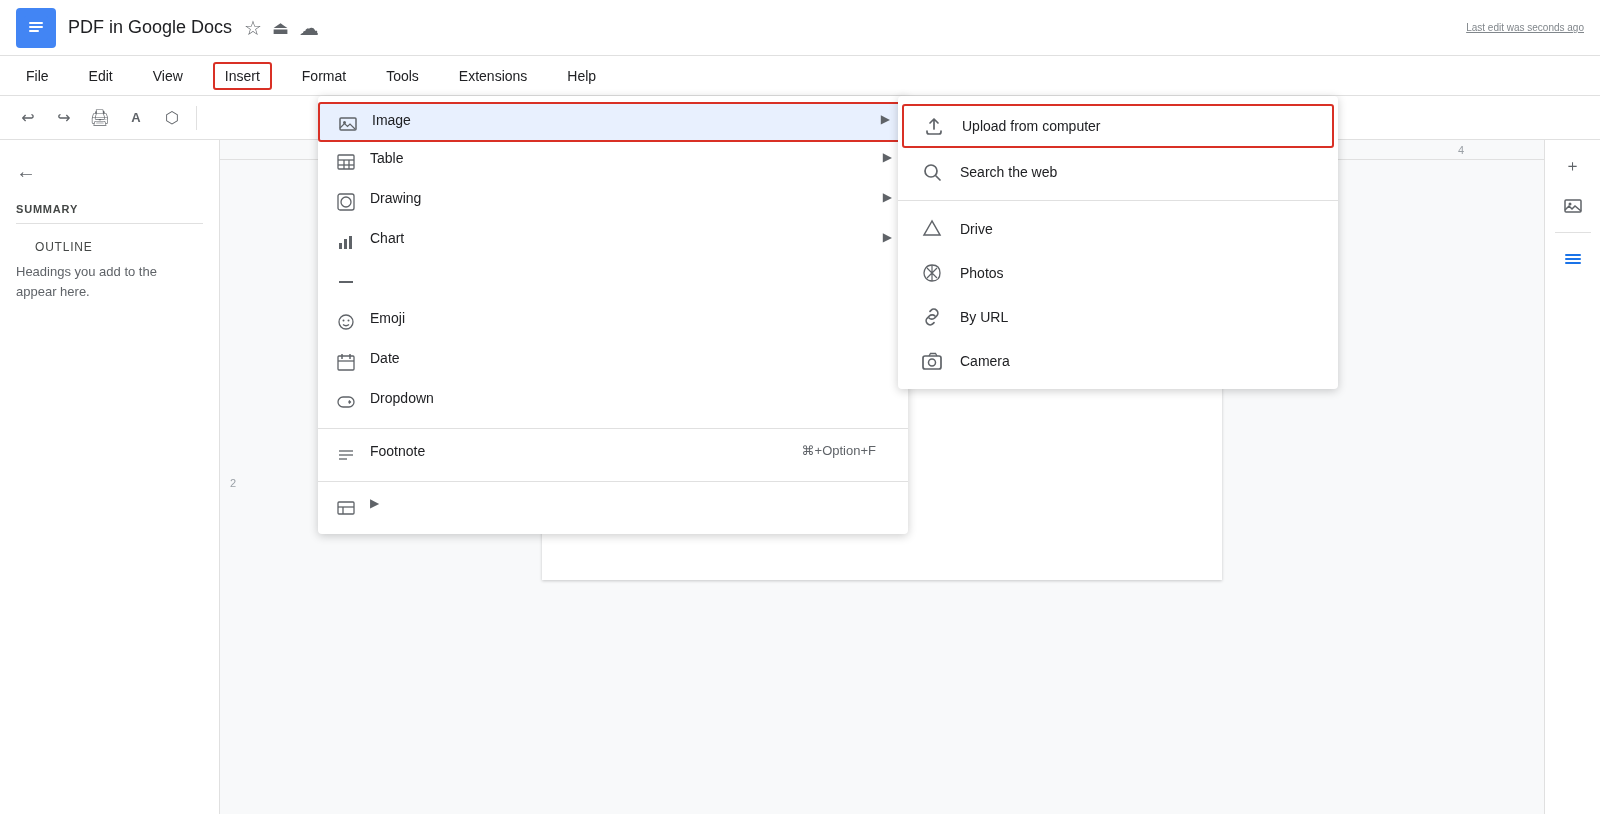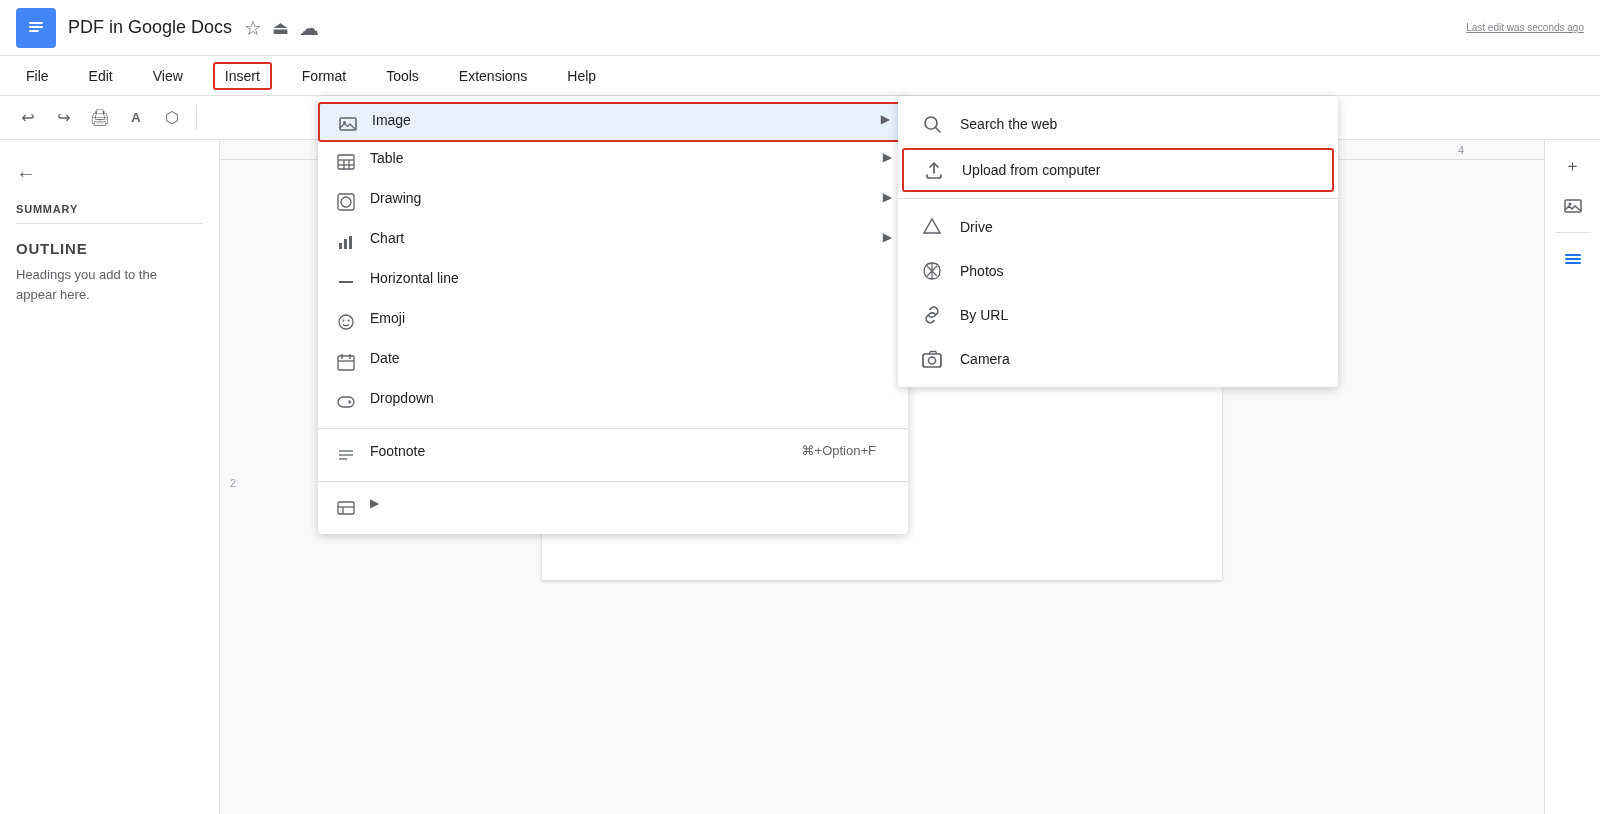--- a/index.html
+++ b/index.html
@@ -134,25 +134,26 @@
       color: #444746;
       letter-spacing: 0.8px;
       margin-bottom: 8px;
     }
     .sidebar-divider {
       height: 1px;
       background: #e0e0e0;
       margin-bottom: 16px;
     }
     .sidebar-outline-label {
-      font-size: 15px;
-      font-weight: 700;
+      font-size: 12px;
+      font-weight: 400;
       color: #444746;
       letter-spacing: 0.8px;
       margin-bottom: 8px;
+      margin-left: 19px;
     }
     .sidebar-outline-text {
       font-size: 13px;
       color: #5f6368;
       line-height: 1.5;
     }
 
     
     .doc-area {
       flex: 1;
@@ -441,21 +442,20 @@
       </span>
       <span class="item-label">Chart</span>
       <span class="arrow">▶</span>
     </div>
     <div class="menu-dropdown-item">
       <span class="item-icon">
         <svg width="18" height="18" viewBox="0 0 18 18">
           <line x1="2" y1="9" x2="16" y2="9" stroke="#5f6368" stroke-width="2"></line>
         </svg>
       </span>
-      <span class="item-label">Horizontal line</span>
     </div>
     <div class="menu-dropdown-item">
       <span class="item-icon">
         <svg width="18" height="18" viewBox="0 0 18 18" fill="none">
           <circle cx="9" cy="9" r="7" stroke="#5f6368" stroke-width="1.3" fill="none"></circle>
           <circle cx="6.5" cy="7.5" r="1" fill="#5f6368"></circle>
           <circle cx="11.5" cy="7.5" r="1" fill="#5f6368"></circle>
           <path d="M6 11.5 Q9 14 12 11.5" stroke="#5f6368" stroke-width="1.3" fill="none"></path>
         </svg>
       </span>
@@ -500,37 +500,37 @@
           <rect x="1" y="3" width="16" height="12" rx="1" stroke="#5f6368" stroke-width="1.3" fill="none"></rect>
           <line x1="1" y1="8" x2="17" y2="8" stroke="#5f6368" stroke-width="1.3"></line>
           <line x1="6" y1="8" x2="6" y2="15" stroke="#5f6368" stroke-width="1.3"></line>
         </svg>
       </span>
       <span class="arrow">▶</span>
     </div>
   </div>
 
 <div class="image-submenu" id="image-submenu">
+    <div class="image-submenu-item upload-highlighted">
+      <span class="sub-icon">
+        <svg width="22" height="22" viewBox="0 0 22 22" fill="none">
+          <path d="M11 14V4M11 4L7 8M11 4l4 4" stroke="#5f6368" stroke-width="1.7" stroke-linecap="round"></path>
+          <path d="M4 16v1a2 2 0 002 2h10a2 2 0 002-2v-1" stroke="#5f6368" stroke-width="1.7" stroke-linecap="round"></path>
+        </svg>
+      </span>
+      <span>Upload from computer</span>
+    </div>
     <div class="image-submenu-item">
       <span class="sub-icon">
         <svg width="22" height="22" viewBox="0 0 22 22" fill="none">
           <circle cx="10" cy="10" r="6" stroke="#5f6368" stroke-width="1.7" fill="none"></circle>
           <line x1="15" y1="15" x2="19" y2="19" stroke="#5f6368" stroke-width="1.7" stroke-linecap="round"></line>
         </svg>
       </span>
       <span>Search the web</span>
-    </div>
-    <div class="image-submenu-item upload-highlighted">
-      <span class="sub-icon">
-        <svg width="22" height="22" viewBox="0 0 22 22" fill="none">
-          <path d="M11 14V4M11 4L7 8M11 4l4 4" stroke="#5f6368" stroke-width="1.7" stroke-linecap="round"></path>
-          <path d="M4 16v1a2 2 0 002 2h10a2 2 0 002-2v-1" stroke="#5f6368" stroke-width="1.7" stroke-linecap="round"></path>
-        </svg>
-      </span>
-      <span>Upload from computer</span>
     </div>
     <div class="sub-divider"></div>
     <div class="image-submenu-item">
       <span class="sub-icon">
         <svg width="22" height="22" viewBox="0 0 22 22" fill="none">
           <path d="M11 3L3 17h16L11 3z" stroke="#5f6368" stroke-width="1.5" fill="none"></path>
         </svg>
       </span>
       <span>Drive</span>
     </div>

